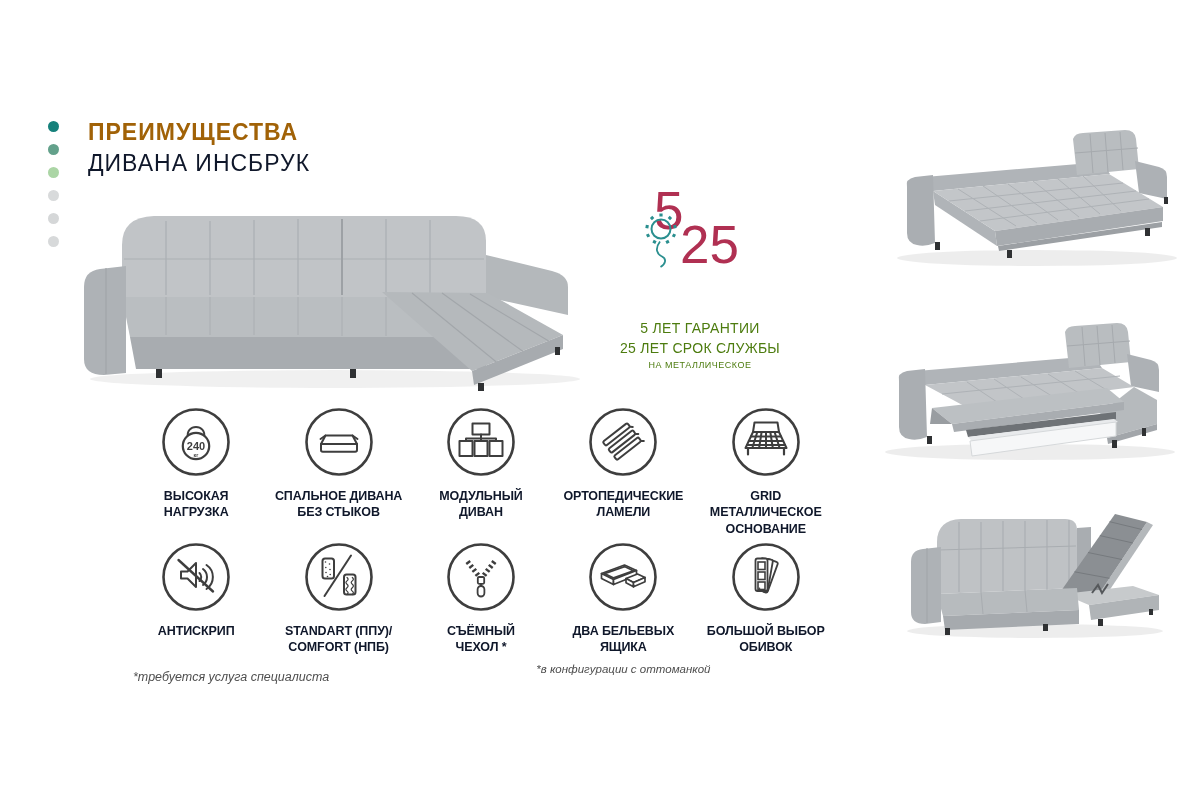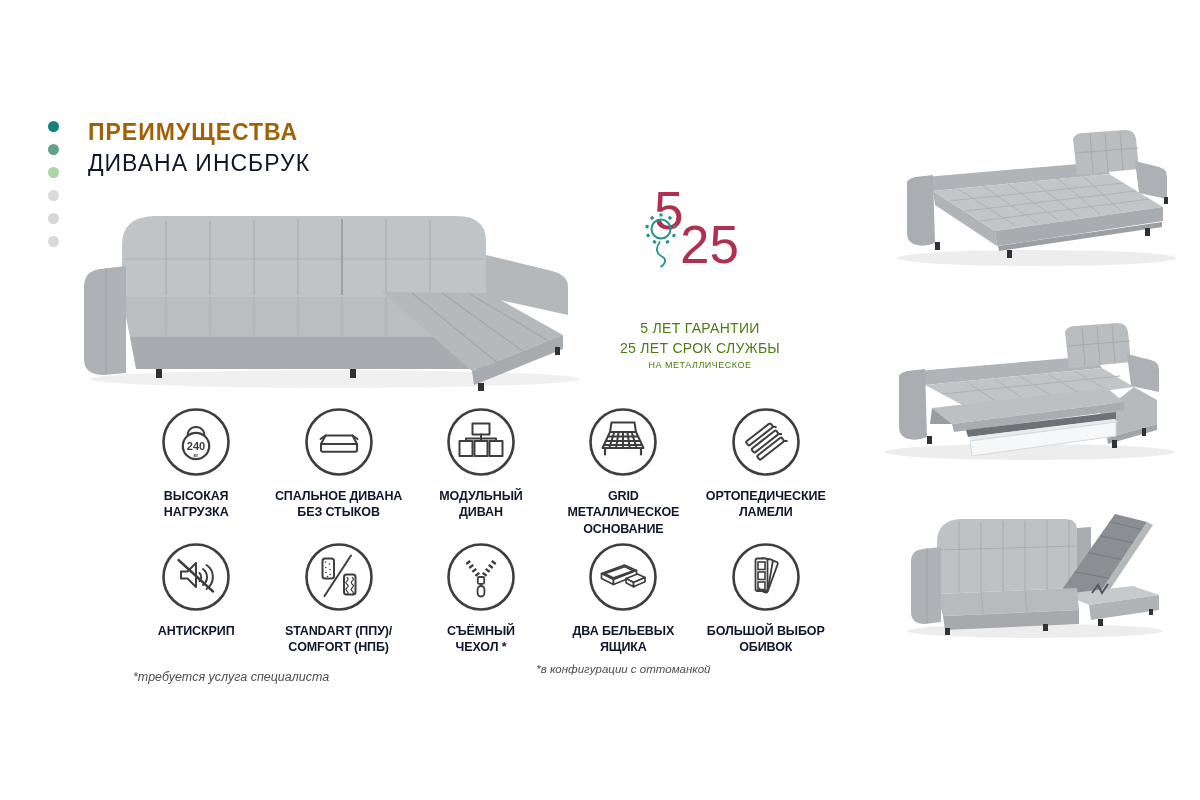--- a/index.html
+++ b/index.html
@@ -254,48 +254,48 @@
         </svg>
       </span>
       <span class="flabel">МОДУЛЬНЫЙ
 ДИВАН</span>
     </div>
 
     <div class="feature">
       <span class="ficon">
         <svg width="70" height="70" viewBox="0 0 70 70">
           <circle cx="35" cy="35" r="32.5" fill="#fff" stroke="#3e3e3e" stroke-width="2.6"></circle>
+          <g class="icon-stroke" stroke-width="1.8" transform="rotate(-38 35 35)">
+            <rect x="19" y="22.5" width="31" height="5" rx="1.5"></rect>
+            <rect x="19" y="31.5" width="31" height="5" rx="1.5"></rect>
+            <rect x="19" y="40.5" width="31" height="5" rx="1.5"></rect>
+            <path d="M50,27.5 l2,1.6 M50,36.5 l2,1.6 M50,45.5 l2,1.6"></path>
+          </g>
+        </svg>
+      </span>
+      <span class="flabel">ОРТОПЕДИЧЕСКИЕ
+ЛАМЕЛИ</span>
+    </div>
+
+    <div class="feature">
+      <span class="ficon">
+        <svg width="70" height="70" viewBox="0 0 70 70">
+          <circle cx="35" cy="35" r="32.5" fill="#fff" stroke="#3e3e3e" stroke-width="2.6"></circle>
           <g class="icon-stroke" stroke-width="1.8">
             <path d="M23.5,15.5 L46.5,15.5 L48,25 L22,25 Z"></path>
             <path d="M22,25 L48,25 L55.5,41 L14.5,41 Z"></path>
             <path d="M19.9,29.5 H50.1 M17.8,34 H52.2 M15.9,38 H54.1"></path>
             <path d="M26.3,25 L21.3,41 M30.6,25 L28.1,41 M35,25 L35,41 M39.3,25 L41.8,41 M43.6,25 L48.6,41"></path>
             <path d="M17,41 V47.5 M53,41 V47.5" stroke-width="2.2"></path>
           </g>
         </svg>
       </span>
       <span class="flabel">GRID
 МЕТАЛЛИЧЕСКОЕ
 ОСНОВАНИЕ</span>
-    </div>
-
-    <div class="feature">
-      <span class="ficon">
-        <svg width="70" height="70" viewBox="0 0 70 70">
-          <circle cx="35" cy="35" r="32.5" fill="#fff" stroke="#3e3e3e" stroke-width="2.6"></circle>
-          <g class="icon-stroke" stroke-width="1.8" transform="rotate(-38 35 35)">
-            <rect x="19" y="22.5" width="31" height="5" rx="1.5"></rect>
-            <rect x="19" y="31.5" width="31" height="5" rx="1.5"></rect>
-            <rect x="19" y="40.5" width="31" height="5" rx="1.5"></rect>
-            <path d="M50,27.5 l2,1.6 M50,36.5 l2,1.6 M50,45.5 l2,1.6"></path>
-          </g>
-        </svg>
-      </span>
-      <span class="flabel">ОРТОПЕДИЧЕСКИЕ
-ЛАМЕЛИ</span>
     </div>
   </div>
 
   <div class="frow row2">
 
     <div class="feature">
       <span class="ficon">
         <svg width="70" height="70" viewBox="0 0 70 70">
           <circle cx="35" cy="35" r="32.5" fill="#fff" stroke="#3e3e3e" stroke-width="2.6"></circle>
           <g class="icon-stroke">

